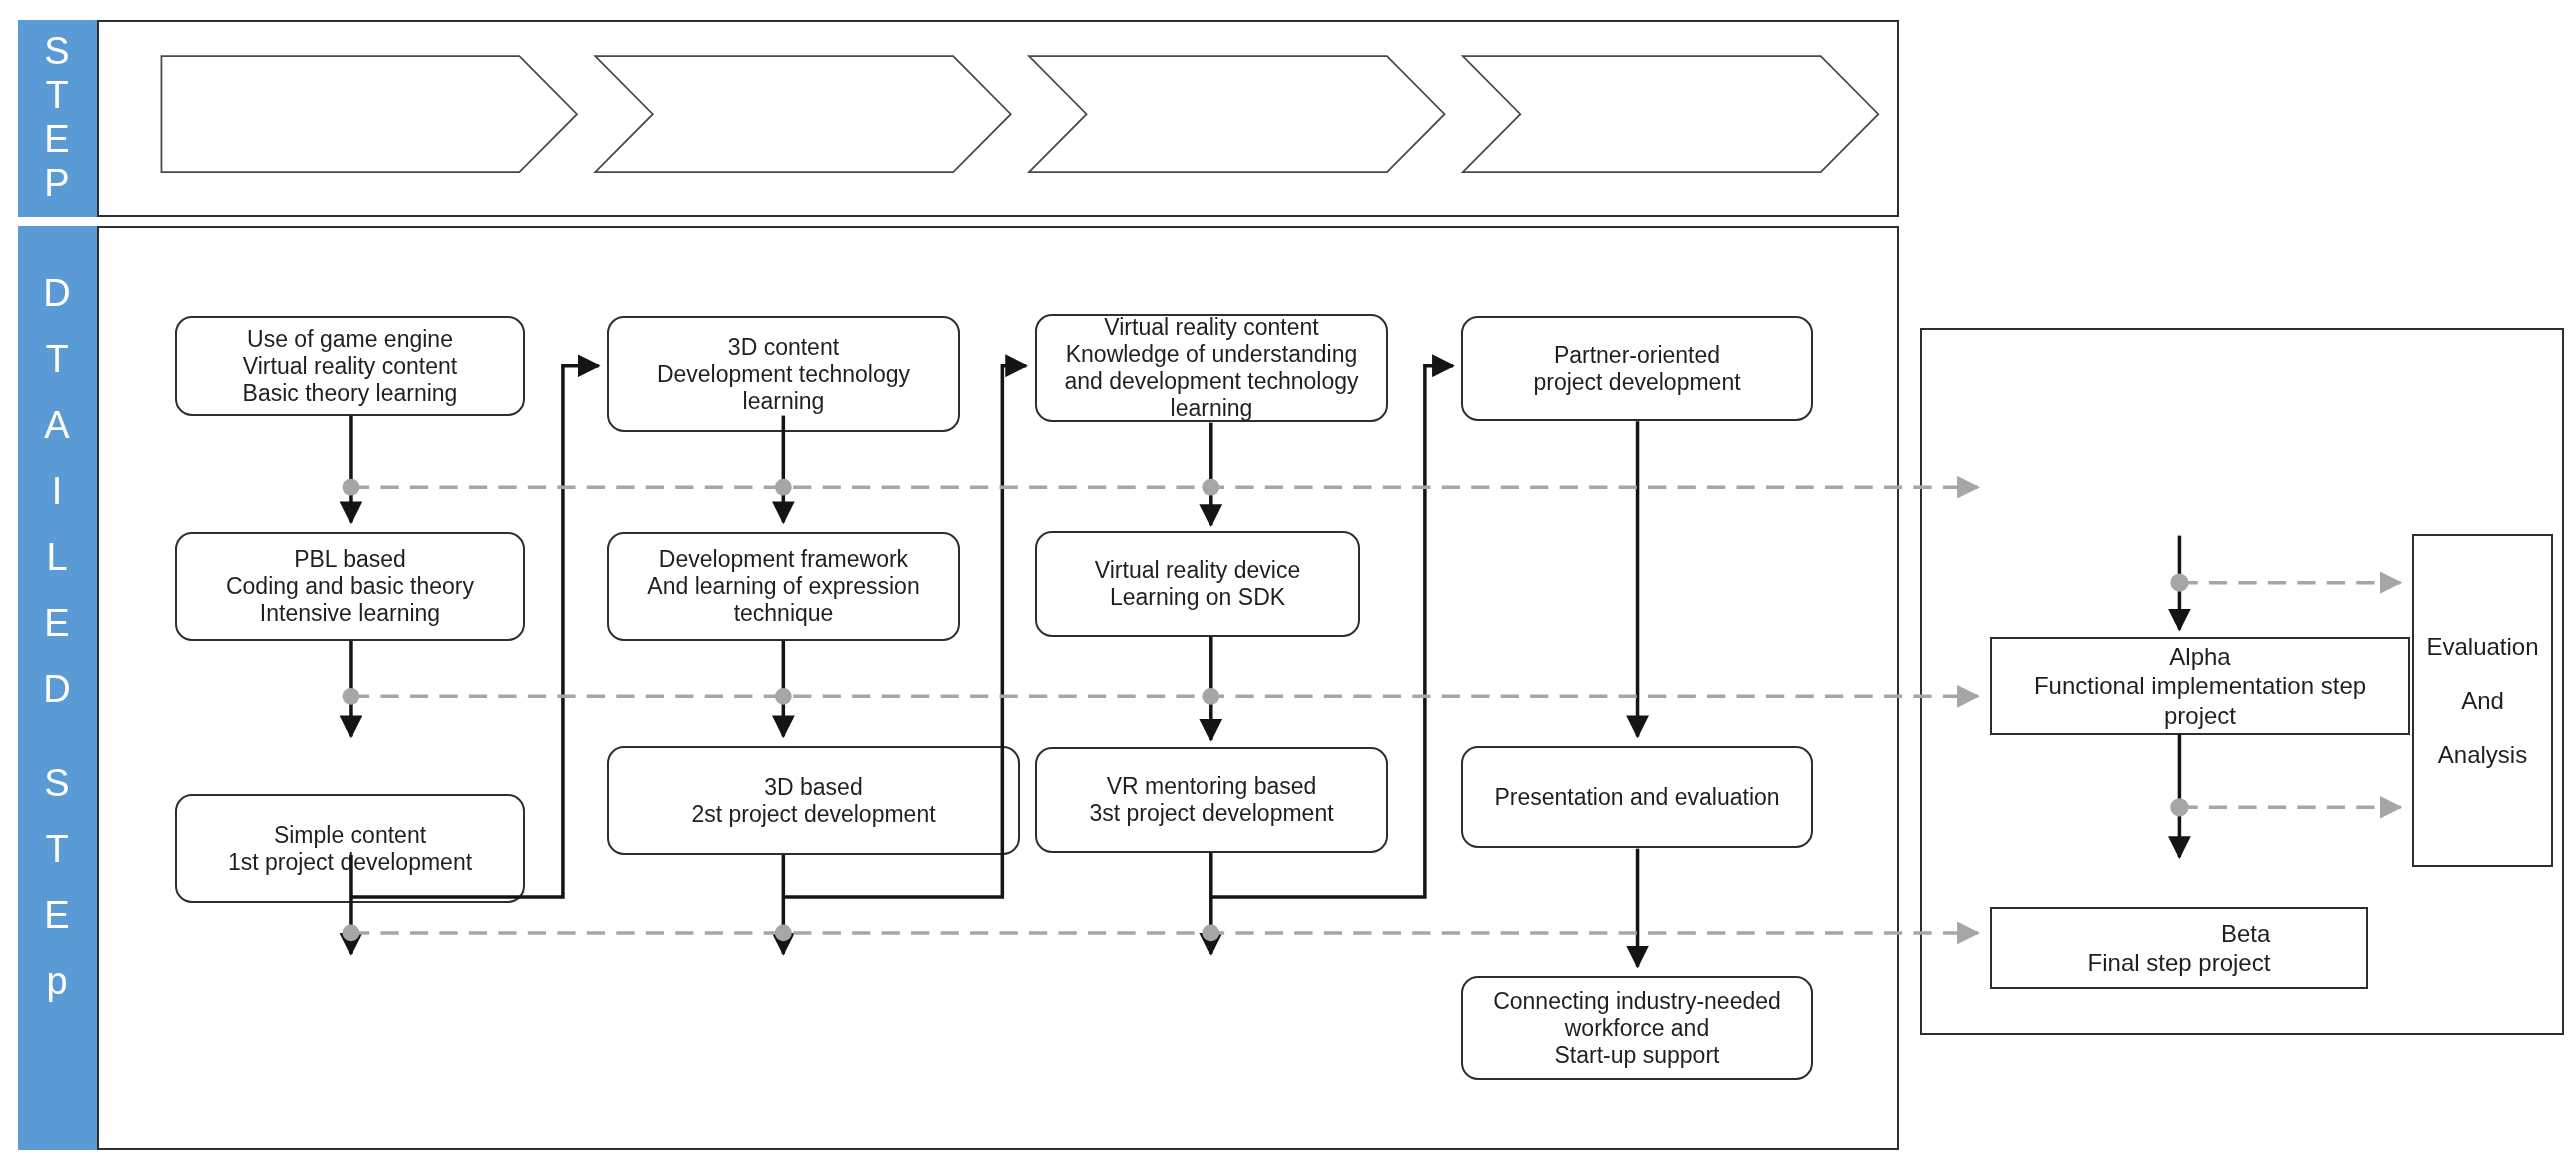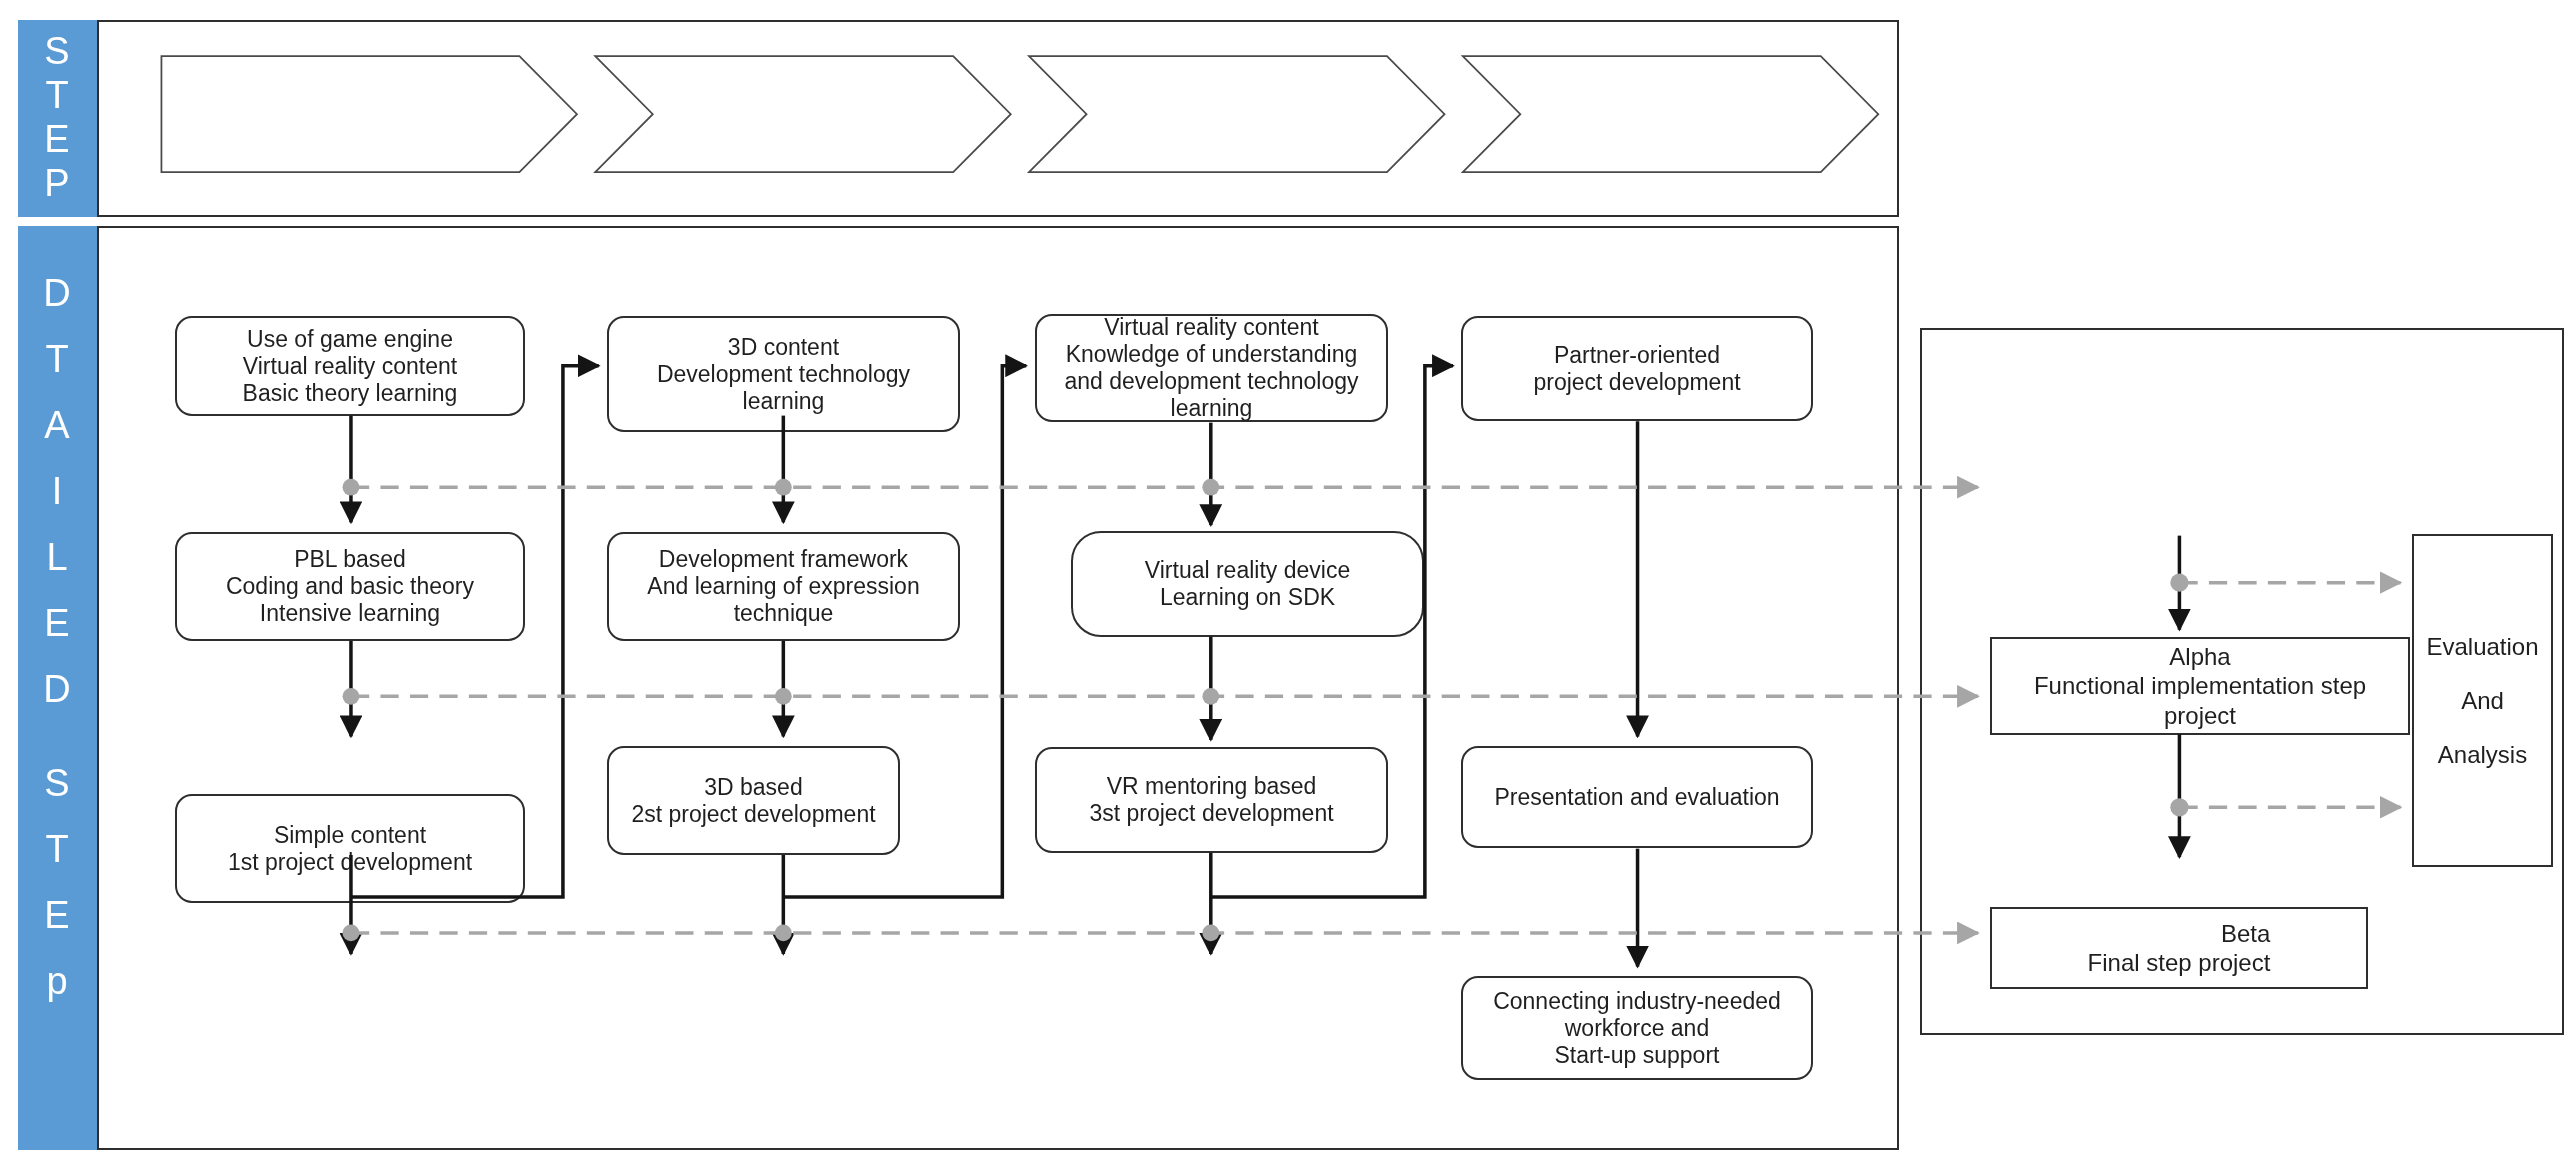--- a/index.html
+++ b/index.html
@@ -99,28 +99,28 @@
 Intensive learning</div>
   <div class="node" style="left:175px;top:746px;width:350px;height:109px;margin-top:48px;">Simple content
 1st project development</div>
 
   <div class="node" style="left:607px;top:316px;width:353px;height:116px;">3D content
 Development technology
 learning</div>
   <div class="node" style="left:607px;top:532px;width:353px;height:109px;">Development framework
 And learning of expression
 technique</div>
-  <div class="node" style="left:607px;top:746px;width:293px;height:109px;">3D based
+  <div class="node" style="left:607px;top:746px;width:413px;height:109px;">3D based
 2st project development</div>
 
   <div class="node" style="left:1035px;top:314px;width:353px;height:108px;">Virtual reality content
 Knowledge of understanding
 and development technology
 learning</div>
-  <div class="node" style="left:1071px;top:531px;width:353px;height:106px;border-radius:30px;">Virtual reality device
+  <div class="node" style="left:1035px;top:531px;width:325px;height:106px;">Virtual reality device
 Learning on SDK</div>
   <div class="node" style="left:1035px;top:747px;width:353px;height:106px;">VR mentoring based
 3st project development</div>
 
   <div class="node" style="left:1461px;top:316px;width:352px;height:105px;">Partner-oriented
 project development</div>
   <div class="node" style="left:1461px;top:746px;width:352px;height:102px;">Presentation and evaluation</div>
   <div class="node" style="left:1461px;top:976px;width:352px;height:104px;">Connecting industry-needed
 workforce and
 Start-up support</div>

